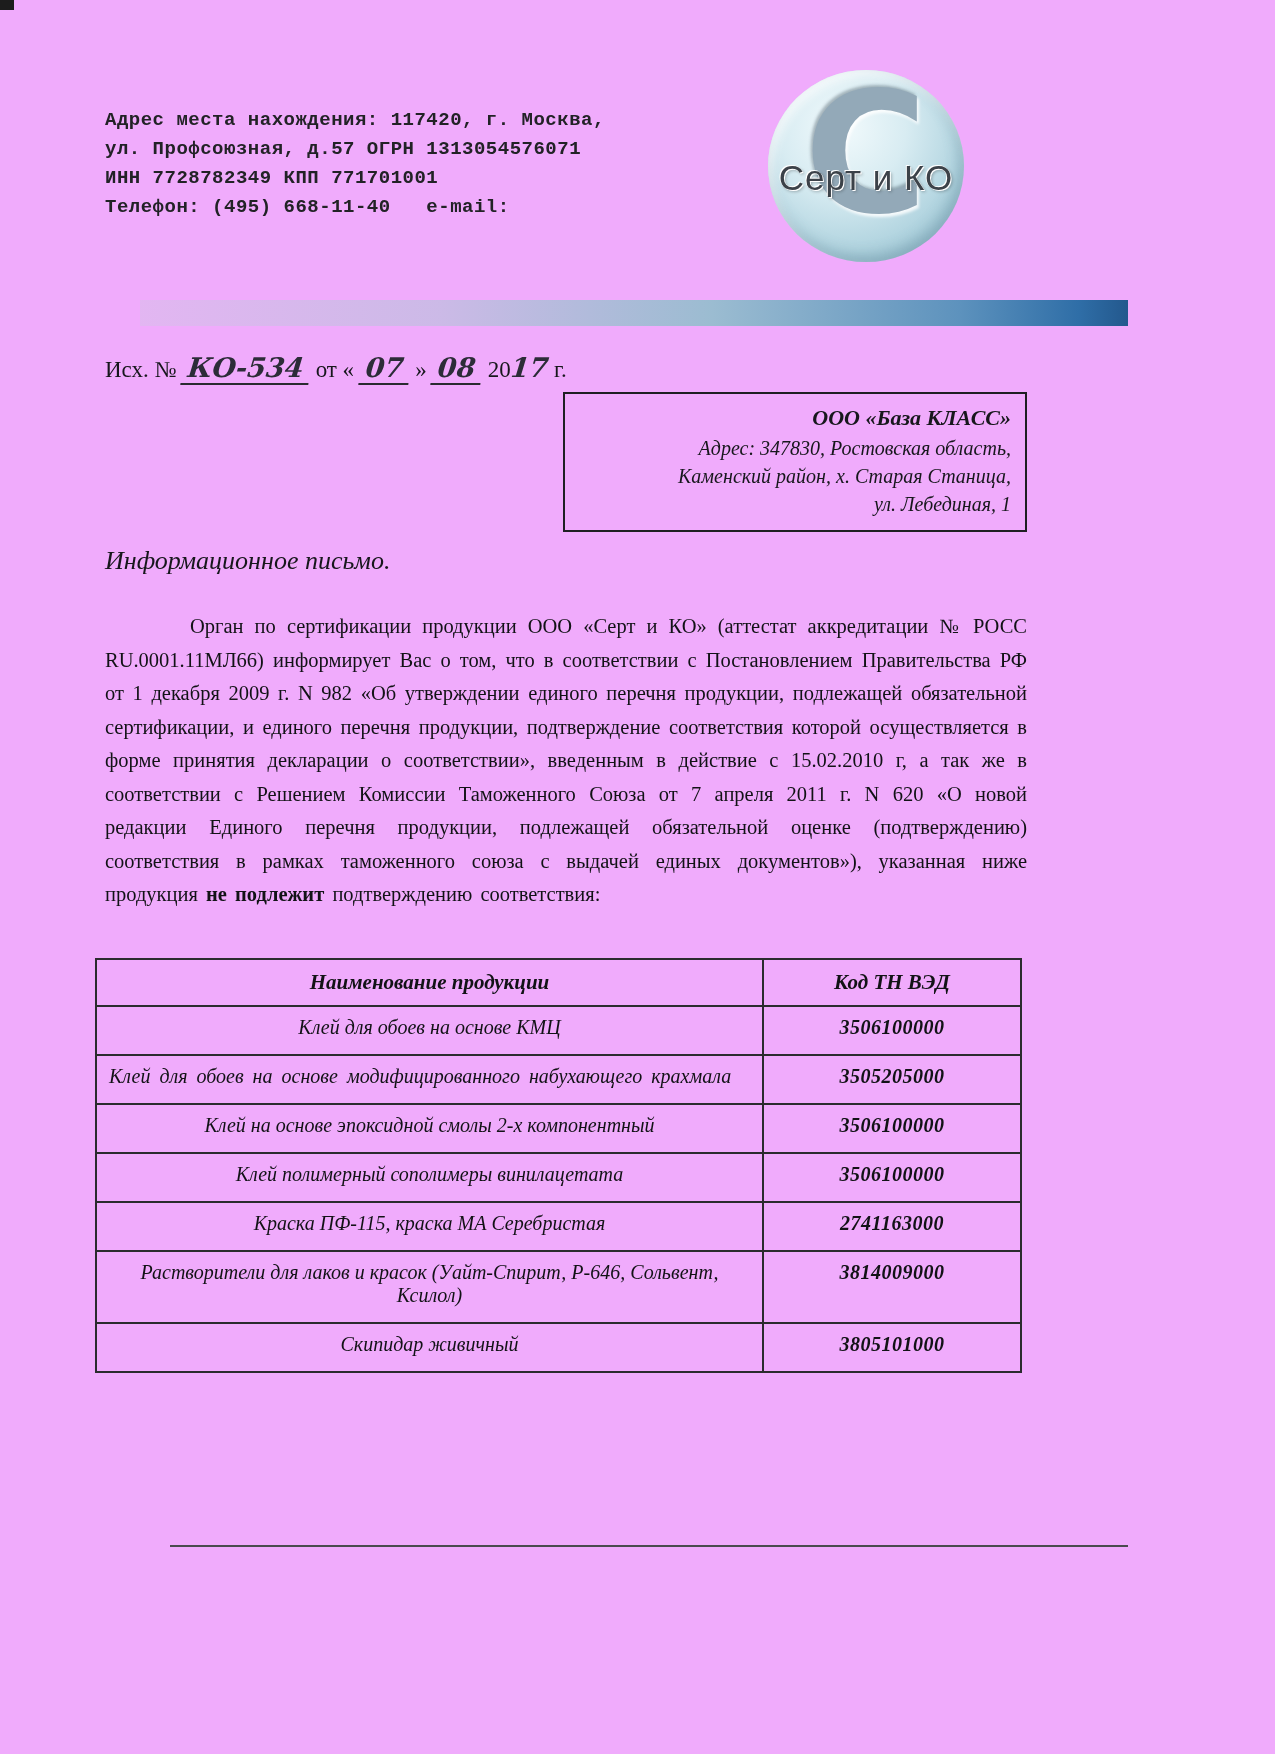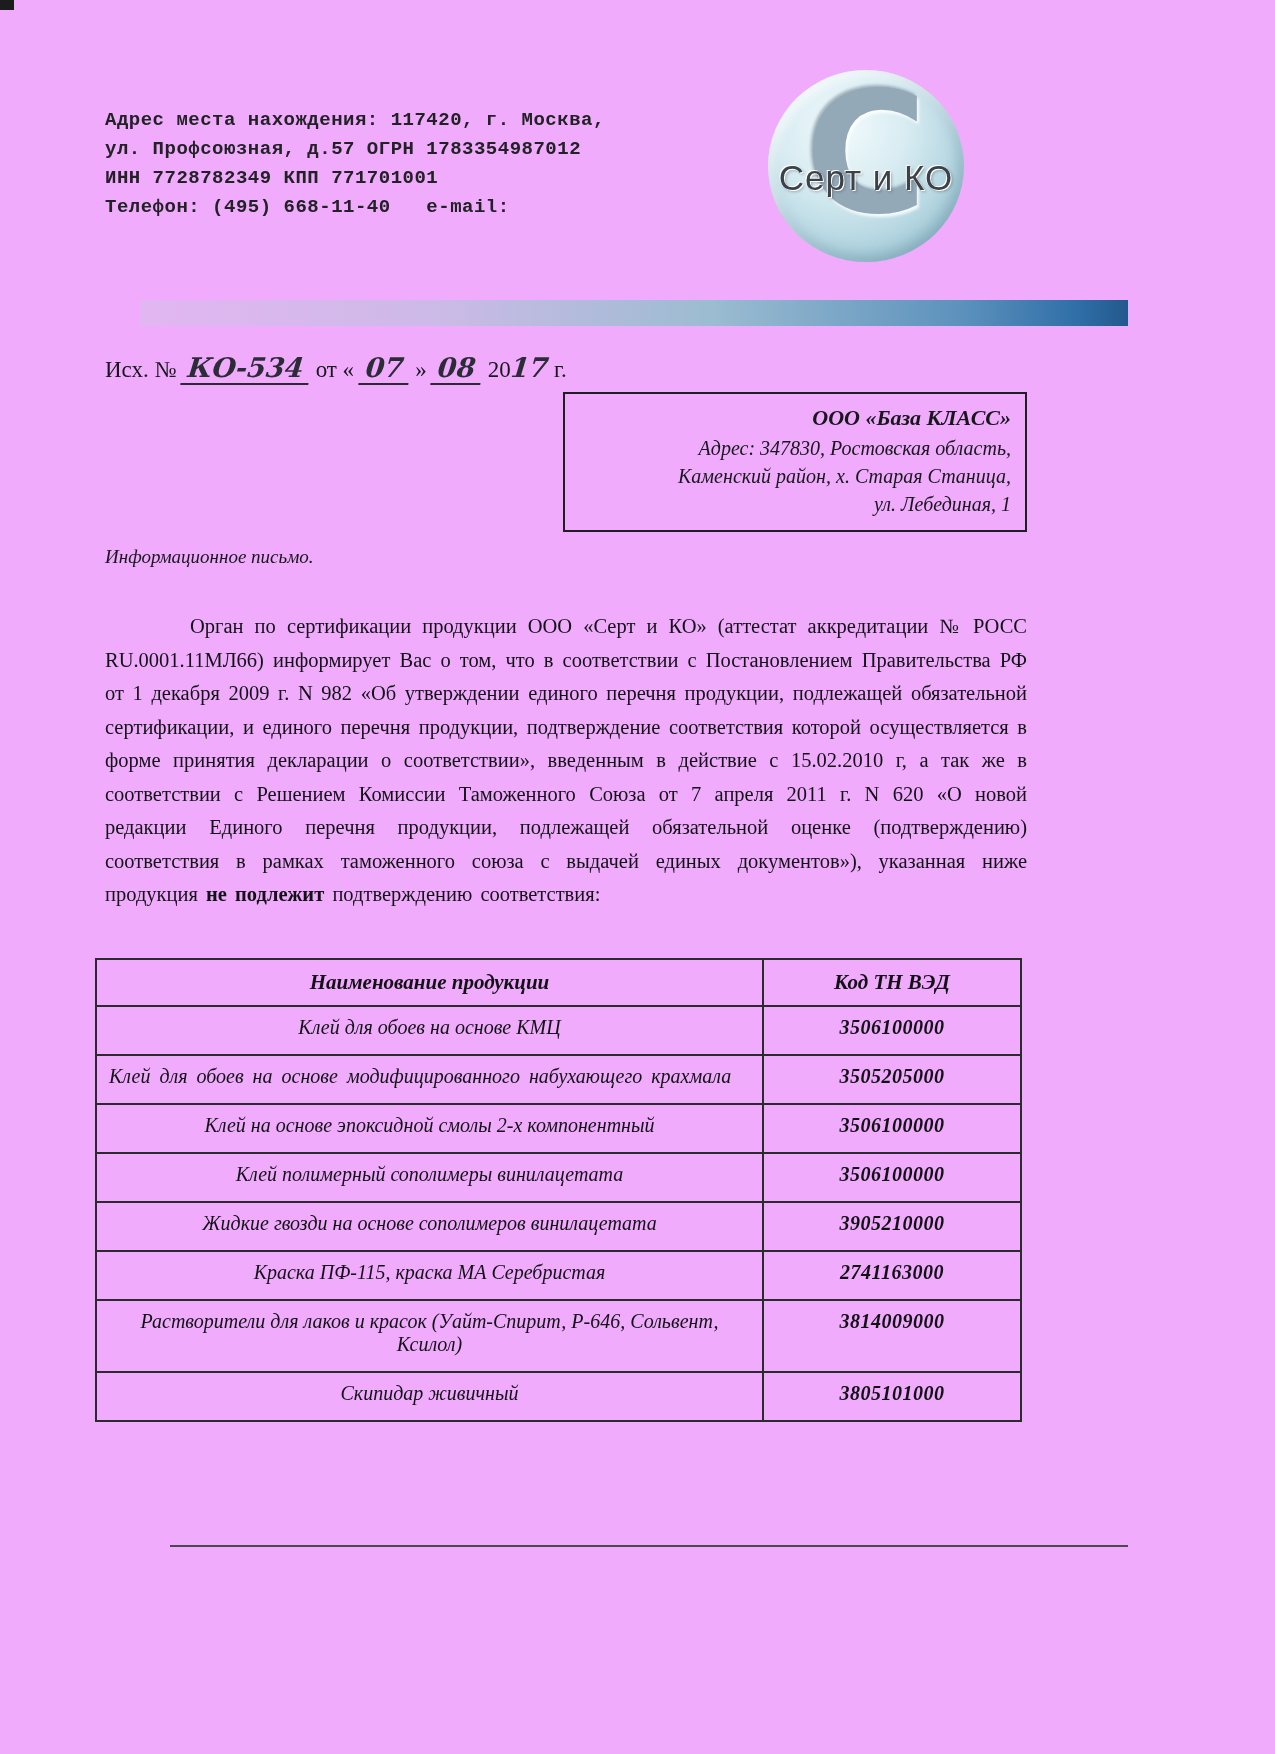--- a/index.html
+++ b/index.html
@@ -71,21 +71,21 @@
     position:absolute;left:563px;top:392px;width:432px;
     border:2px solid #1f1f22;
     padding:8px 14px 12px 14px;
     text-align:right;
     font-style:italic;font-size:20px;line-height:28px;color:#17171c;
   }
   .recipient .name{font-weight:bold;font-size:22px;line-height:32px;}
   
   .subject{
     position:absolute;left:105px;top:546px;
-    font-style:italic;font-size:19px;color:#17171c;
+    font-style:italic;font-size:26px;color:#17171c;
   }
   
   .bodytext{
     position:absolute;left:105px;top:610px;width:922px;
     font-size:20.5px;line-height:33.5px;
     text-align:justify;text-indent:85px;
     color:#121216;
     word-spacing:3px;
   }
   .bodytext b{font-weight:bold;}
@@ -126,21 +126,21 @@
 </style>
 </head>
 <body>
 
 <div class="page">
 
   <div class="corner-mark"></div>
 
   <div class="hdr">
     <div class="line">Адрес места нахождения: 117420, г. Москва,</div>
-    <div class="line">ул. Профсоюзная, д.57 ОГРН 1783354987012</div>
+    <div class="line">ул. Профсоюзная, д.57 ОГРН 1313054576071</div>
     <div class="line">ИНН 7728782349 КПП 771701001</div>
     <div class="line">Телефон: (495) 668-11-40   e-mail:</div>
   </div>
 
   <div class="logo">
     <div class="logo-letter">С</div>
     <div class="logo-label">Серт и КО</div>
   </div>
 
   <div class="stripe"></div>
@@ -185,24 +185,20 @@
     </tr>
     <tr>
       <td class="name">Клей на основе эпоксидной смолы 2-х компонентный</td>
       <td class="code">3506100000</td>
     </tr>
     <tr>
       <td class="name">Клей полимерный сополимеры винилацетата</td>
       <td class="code">3506100000</td>
     </tr>
     <tr>
-      <td class="name">Жидкие гвозди на основе сополимеров винилацетата</td>
-      <td class="code">3905210000</td>
-    </tr>
-    <tr>
       <td class="name">Краска ПФ-115, краска МА Серебристая</td>
       <td class="code">2741163000</td>
     </tr>
     <tr>
       <td class="name">Растворители для лаков и красок (Уайт-Спирит, Р-646, Сольвент, Ксилол)</td>
       <td class="code">3814009000</td>
     </tr>
     <tr>
       <td class="name">Скипидар живичный</td>
       <td class="code">3805101000</td>

